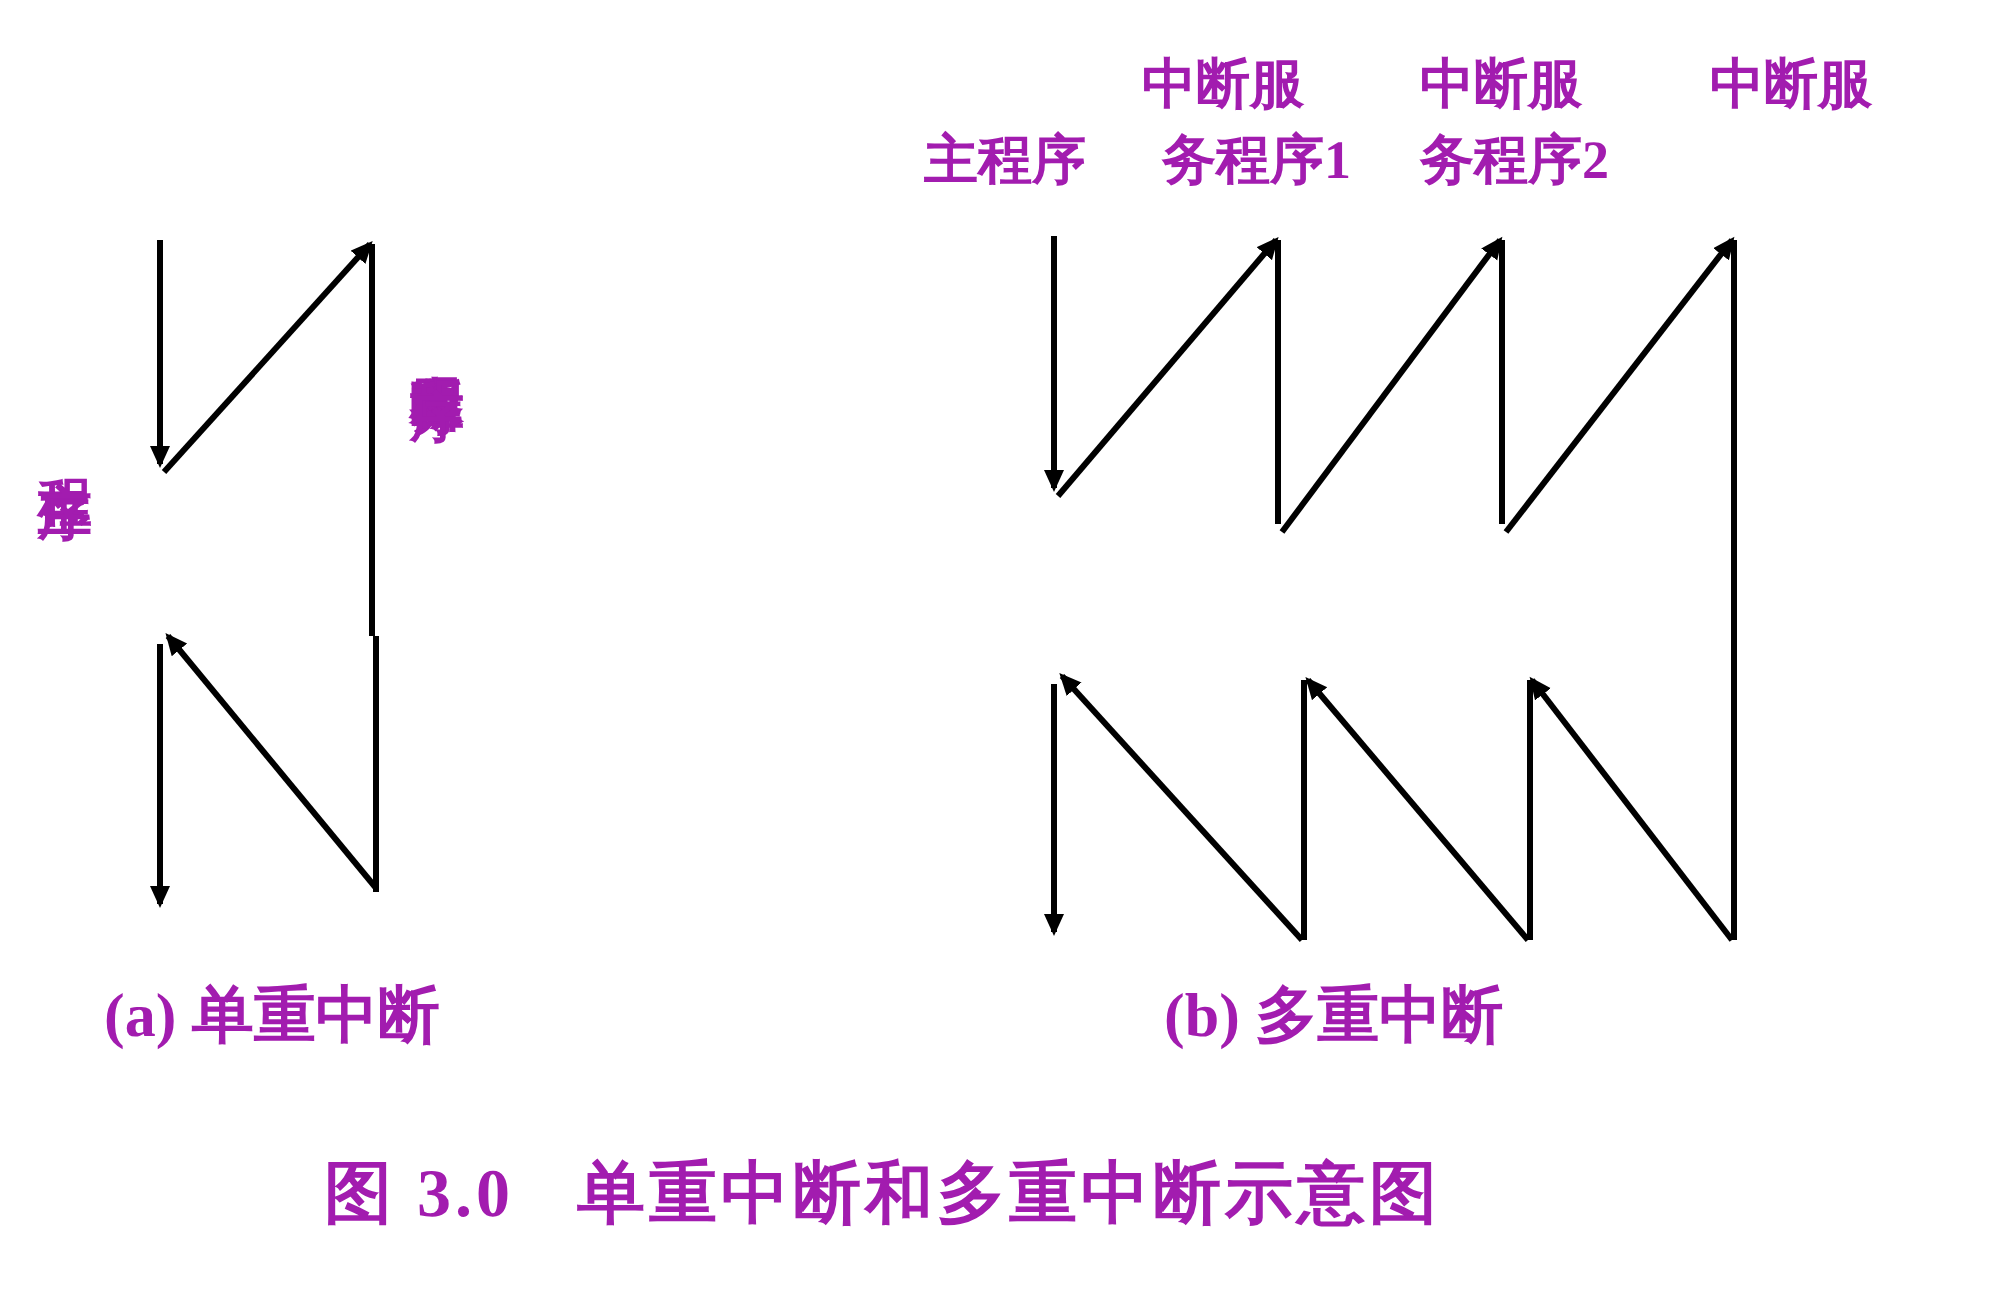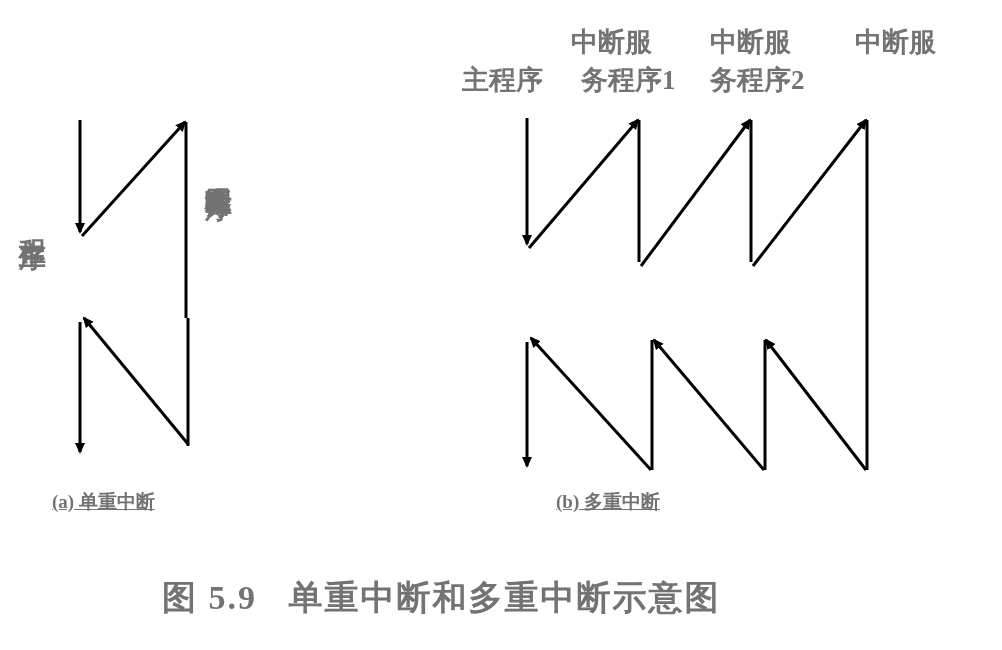--- a/index.html
+++ b/index.html
@@ -26,33 +26,32 @@
     position: absolute;
     left: 0;
     top: 0;
     width: 1002px;
     height: 650px;
   }
   .lbl {
     position: absolute;
     font-family: "Liberation Serif", "DejaVu Serif", serif;
     font-weight: 700;
-    color: #737373;
+    color: #a21caf;
     white-space: pre;
     line-height: 1.05;
   }
   .vert {
     writing-mode: vertical-rl;
     text-orientation: upright;
     letter-spacing: 1px;
   }
   .cap {
-    font-size: 19px;
+    font-size: 31px;
     font-weight: 700;
-    text-decoration: underline;
   }
   .head {
     font-size: 27px;
     font-weight: 700;
   }
   .figcap {
     font-size: 34px;
     font-weight: 700;
     letter-spacing: 2px;
   }
@@ -127,17 +126,17 @@
   <div class="lbl head" style="left:462px; top:66px;">主程序</div>
 
   <div class="lbl head" style="left:571px; top:28px;">中断服</div>
   <div class="lbl head" style="left:581px; top:66px;">务程序1</div>
 
   <div class="lbl head" style="left:710px; top:28px;">中断服</div>
   <div class="lbl head" style="left:710px; top:66px;">务程序2</div>
 
   <div class="lbl head" style="left:855px; top:28px;">中断服</div>
 
-  <div class="lbl cap" style="left:556px; top:492px;">(b) 多重中断</div>
+  <div class="lbl cap" style="left:582px; top:492px;">(b) 多重中断</div>
 
-  <div class="lbl figcap" style="left:162px; top:580px;">图 5.9   单重中断和多重中断示意图</div>
+  <div class="lbl figcap" style="left:162px; top:580px;">图 3.0   单重中断和多重中断示意图</div>
 
 </div>
 
 </body></html>

